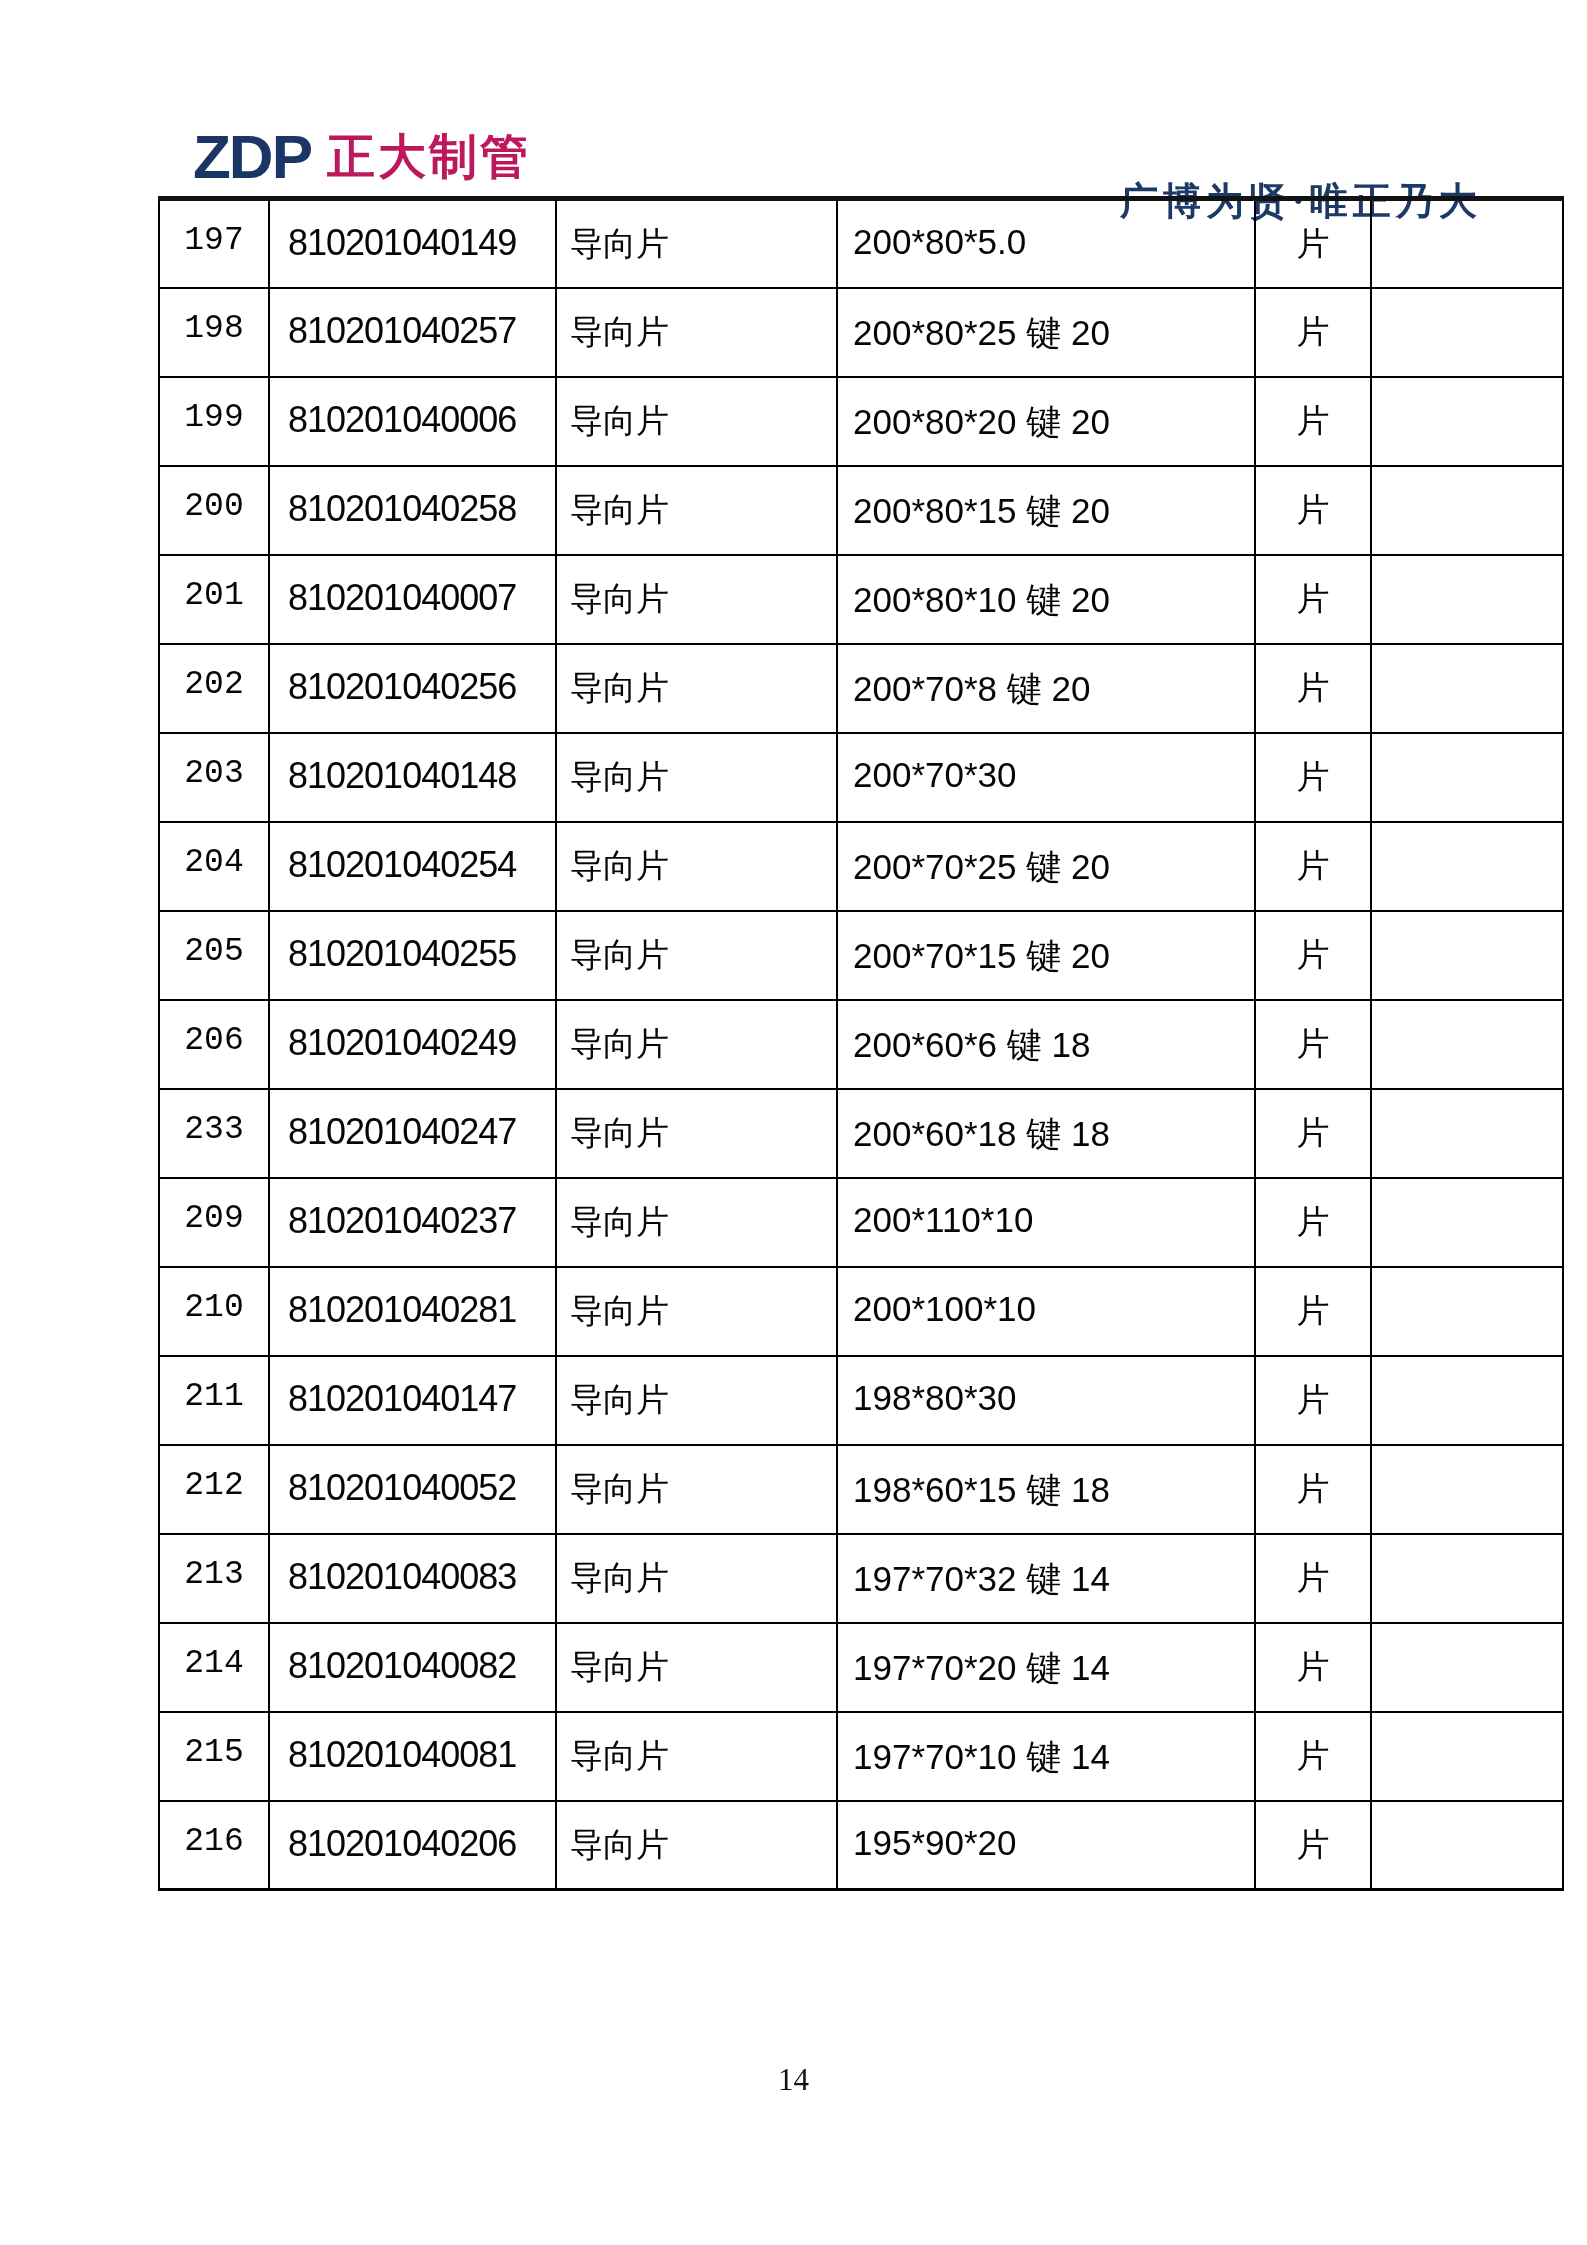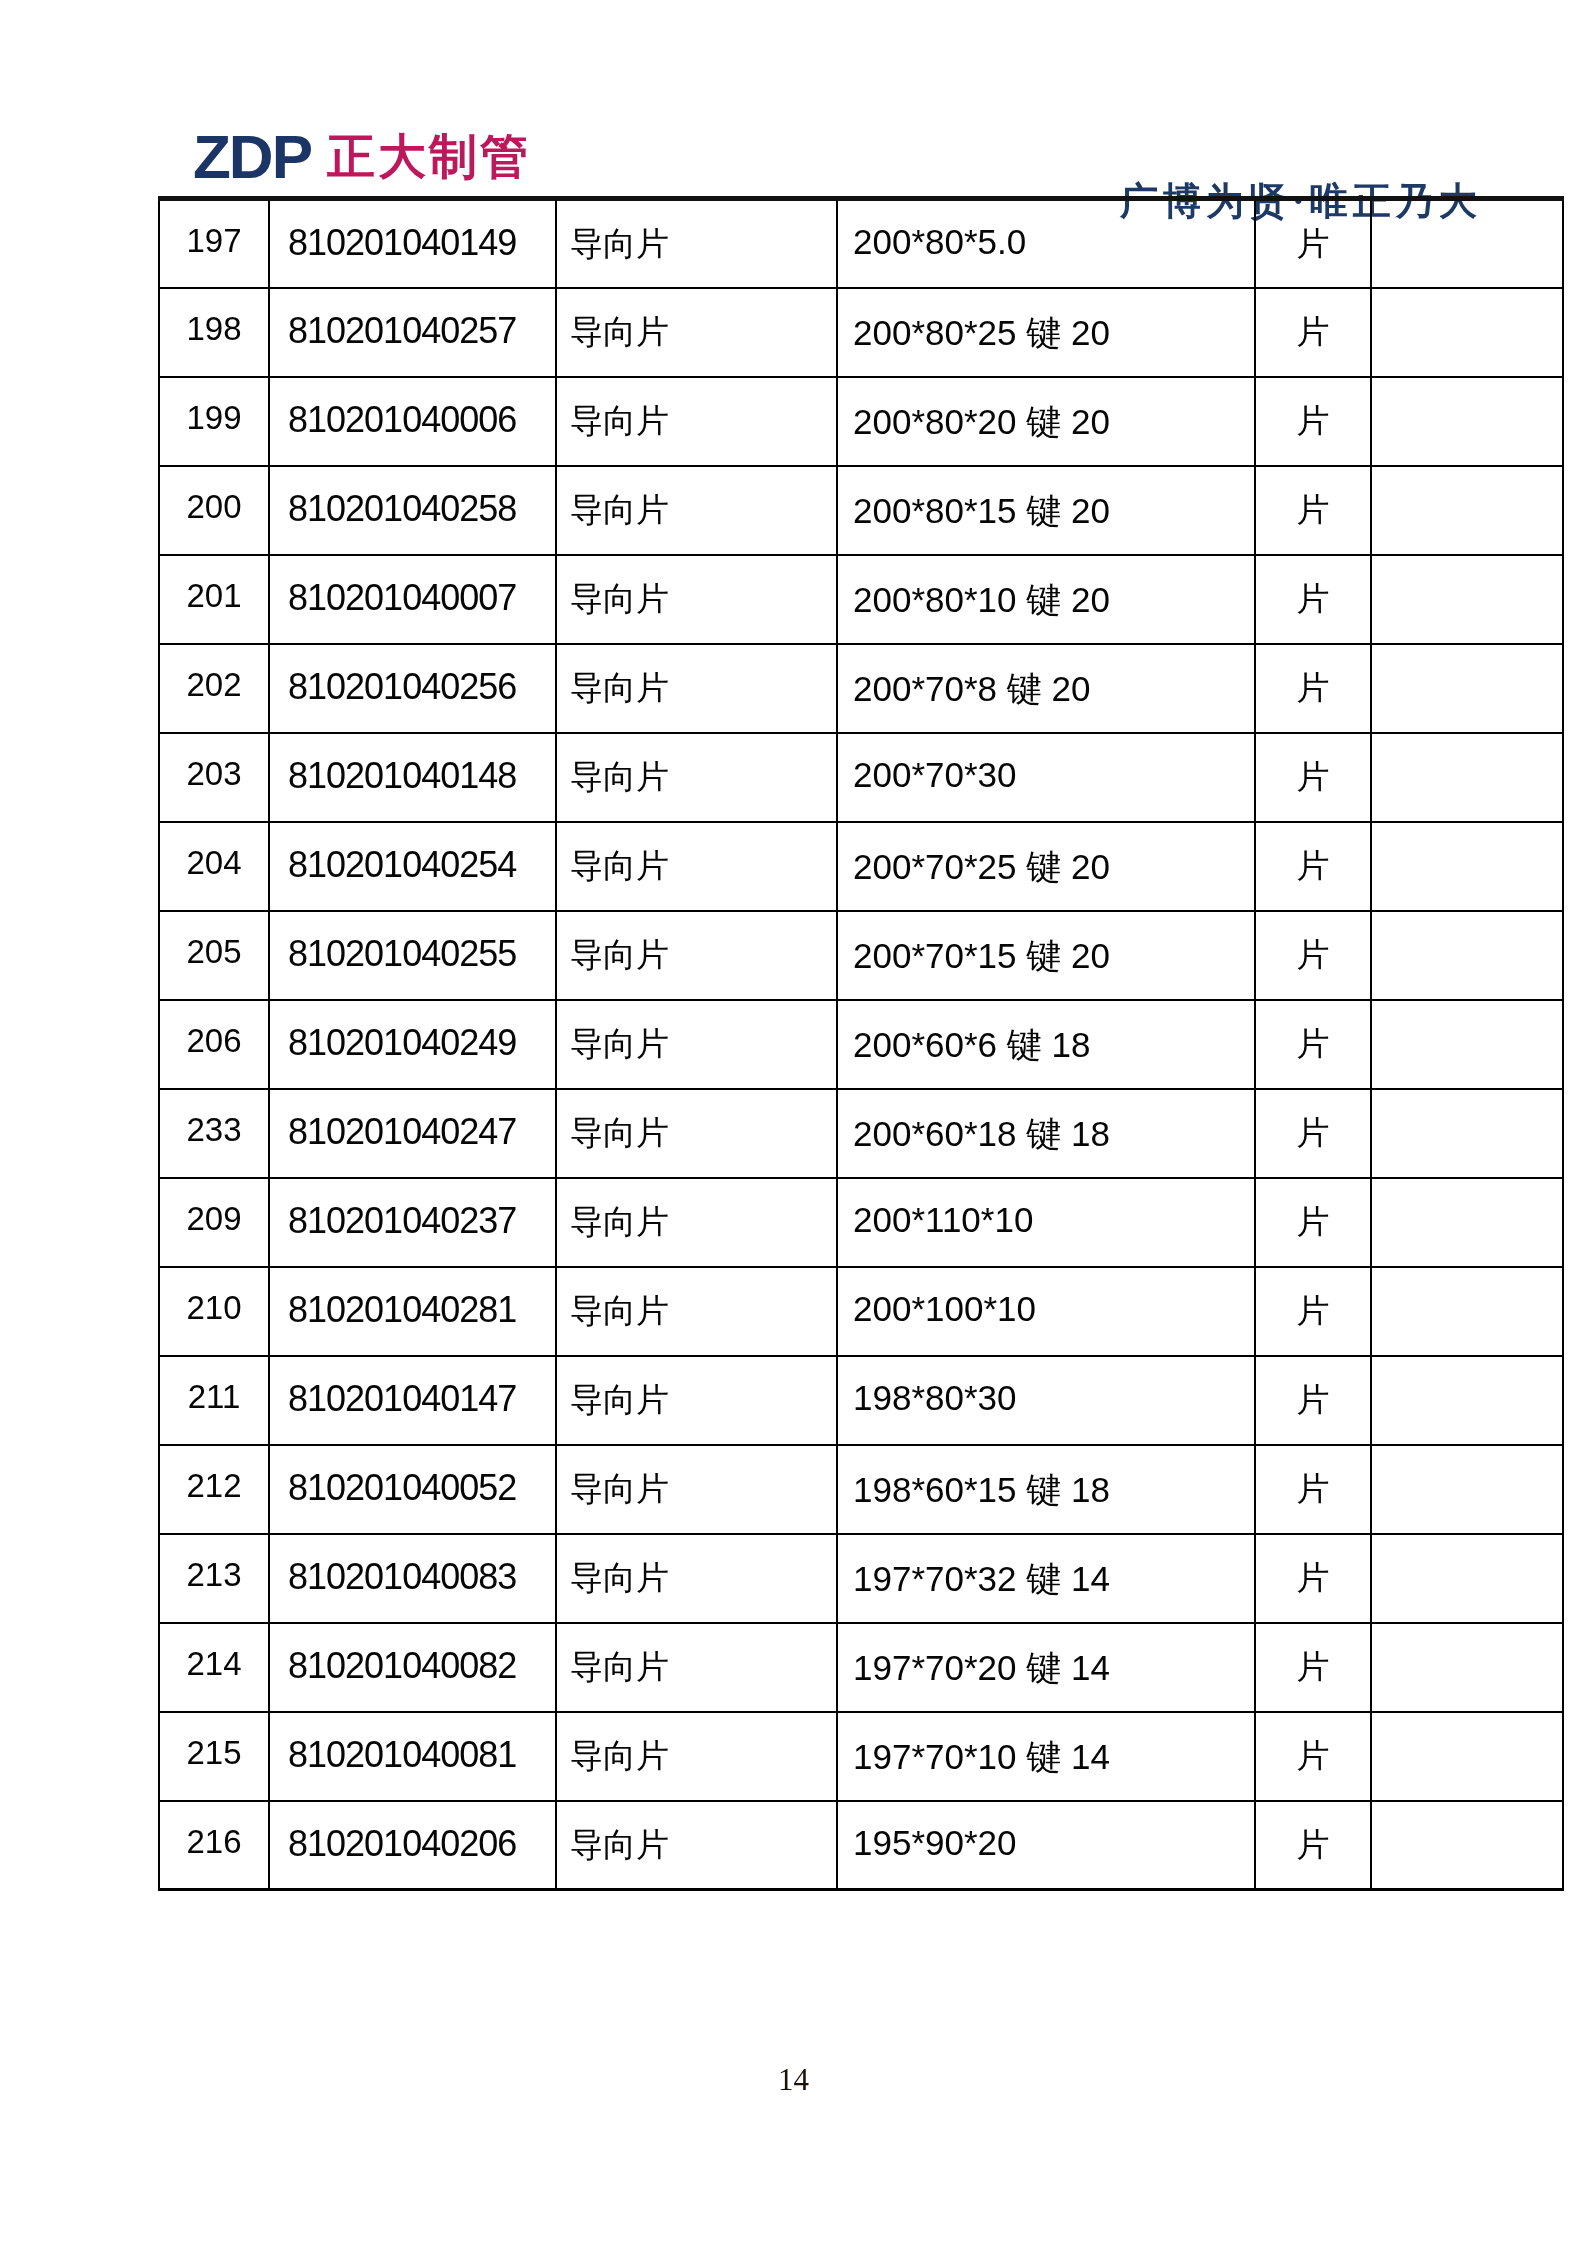--- a/index.html
+++ b/index.html
@@ -68,21 +68,21 @@
     border: 2px solid #000;
     height: 89px;
     vertical-align: top;
     padding-top: 21px;
     color: #060606;
     overflow: hidden;
     white-space: nowrap;
   }
   td.c-no {
     text-align: center;
-    font-family: Liberation Sans, sans-serif;
+    font-family: Liberation Mono, monospace;
     font-size: 33px;
   }
   td.c-code {
     padding-left: 18px;
     font-family: Liberation Sans, sans-serif;
     font-size: 36px;
     letter-spacing: -1px;
   }
   td.c-name {
     padding-left: 13px;

